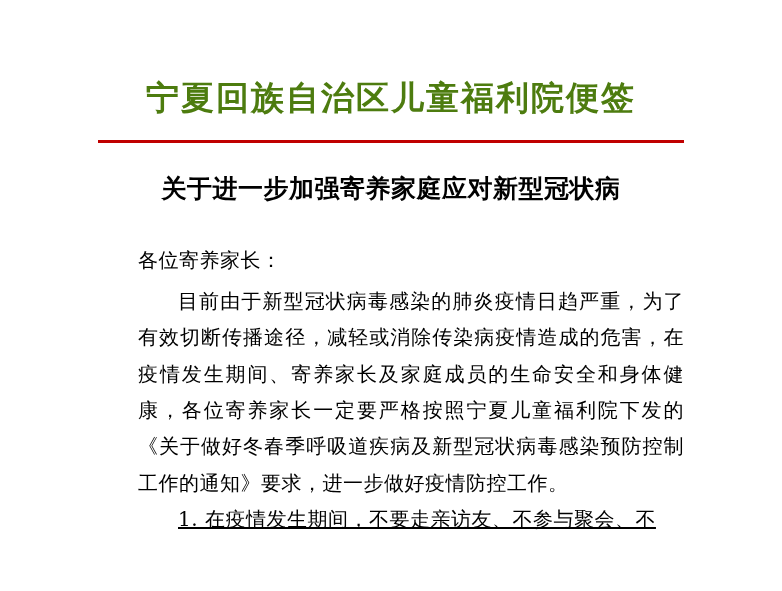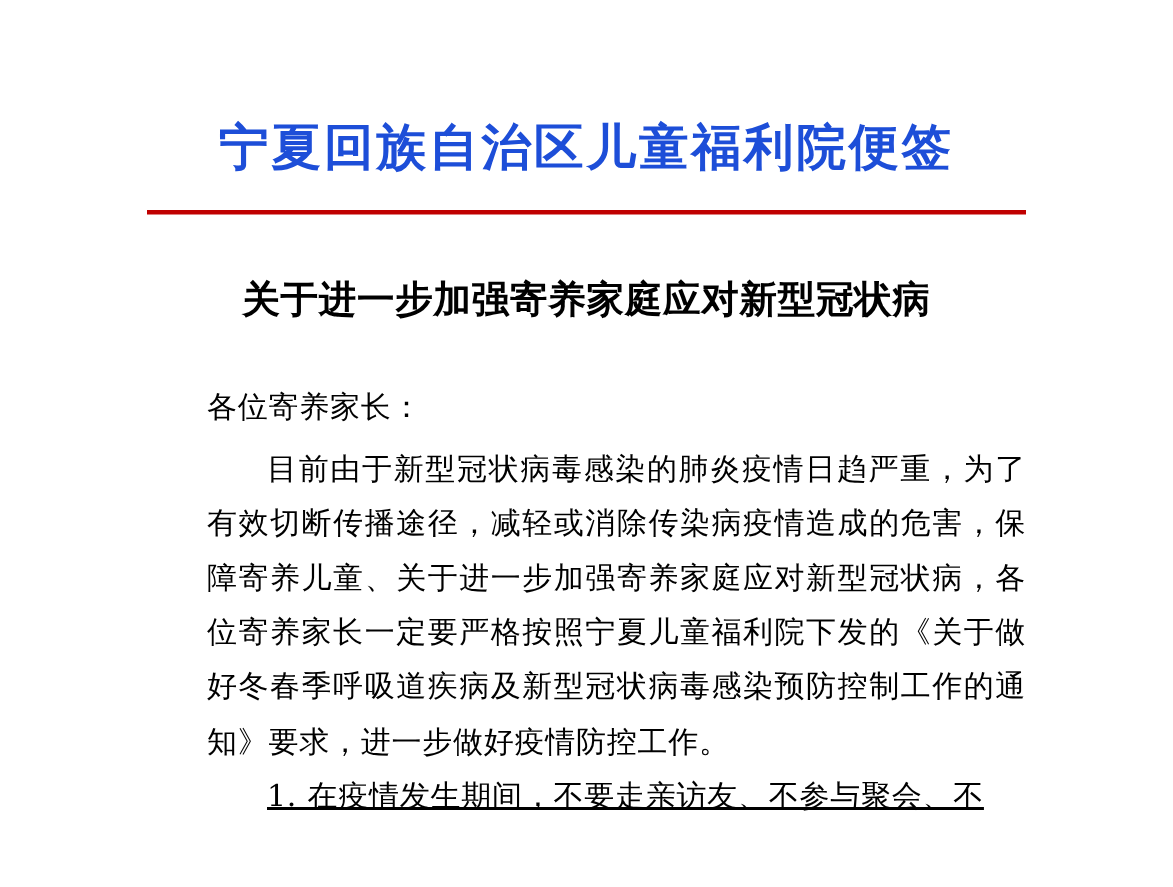--- a/index.html
+++ b/index.html
@@ -17,37 +17,37 @@
     position: relative;
     width: 782px;
     height: 591px;
     box-sizing: border-box;
     padding: 0 98px;
   }
   .letterhead-title {
     margin: 0;
     padding-top: 78px;
     text-align: center;
-    color: #1d4ed8;
+    color: #4d7c0f;
     font-family: "DejaVu Serif", "Liberation Serif", serif;
     font-weight: bold;
     font-size: 33px;
     letter-spacing: 2px;
     line-height: 1.2;
     white-space: nowrap;
   }
   .letterhead-rule {
     margin-top: 22px;
     height: 3px;
     background: #c00000;
     width: 100%;
   }
   .doc-title {
     margin: 0;
-    padding-top: 38px;
+    padding-top: 27px;
     text-align: center;
     color: #000000;
     font-weight: bold;
     font-size: 25px;
     line-height: 1.55;
     letter-spacing: 0.5px;
   }
   .doc-title .line {
     display: block;
   }
@@ -81,17 +81,17 @@
   <h1 class="letterhead-title">宁夏回族自治区儿童福利院便签</h1>
 
   <div class="letterhead-rule"></div>
 
   <h2 class="doc-title">
     <span class="line">关于进一步加强寄养家庭应对新型冠状病</span>
   </h2>
 
   <div class="body-text">
     <p class="salutation">各位寄养家长：</p>
-    <p class="para">目前由于新型冠状病毒感染的肺炎疫情日趋严重，为了有效切断传播途径，减轻或消除传染病疫情造成的危害，保障寄养儿童、关于进一步加强寄养家庭应对新型冠状病，各位寄养家长一定要严格按照宁夏儿童福利院下发的《关于做好冬春季呼吸道疾病及新型冠状病毒感染预防控制工作的通知》要求，进一步做好疫情防控工作。</p>
+    <p class="para">目前由于新型冠状病毒感染的肺炎疫情日趋严重，为了有效切断传播途径，减轻或消除传染病疫情造成的危害，在疫情发生期间、寄养家长及家庭成员的生命安全和身体健康，各位寄养家长一定要严格按照宁夏儿童福利院下发的《关于做好冬春季呼吸道疾病及新型冠状病毒感染预防控制工作的通知》要求，进一步做好疫情防控工作。</p>
     <p class="para-item">1. 在疫情发生期间，不要走亲访友、不参与聚会、不</p>
   </div>
 
 </div>
 
 </body></html>

